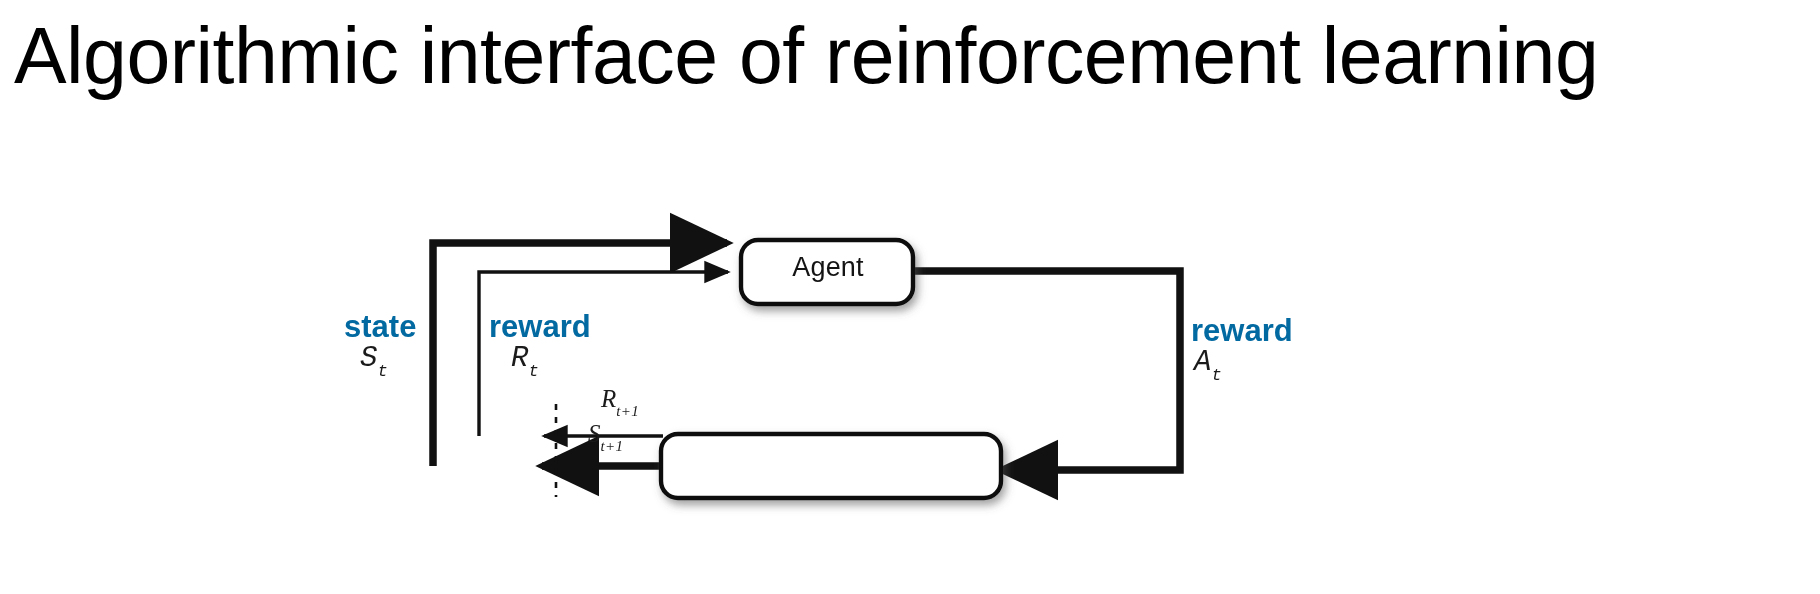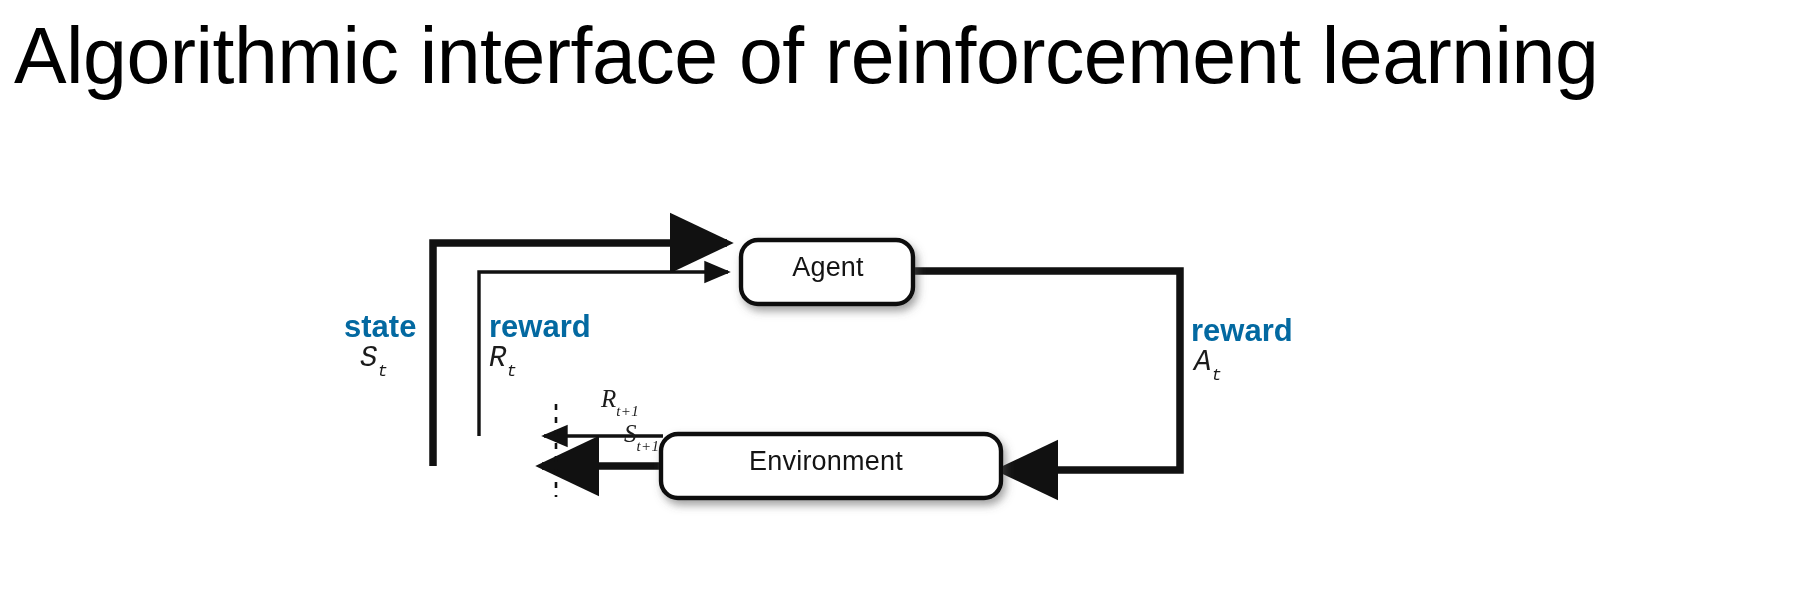--- a/index.html
+++ b/index.html
@@ -96,25 +96,25 @@
     top: 3px;
     letter-spacing: 0.3px;
   }
 
   
   #label-agent      { left: 748px;  top: 252px; width: 160px; text-align: center; }
   #label-environment{ left: 668px;  top: 446px; width: 316px; text-align: center; }
   #label-state-word { left: 344px;  top: 309px; }
   #label-state-sym  { left: 360px;  top: 342px; }
   #label-reward-word{ left: 489px;  top: 309px; }
-  #label-reward-sym { left: 489px;  top: 342px; }
+  #label-reward-sym { left: 511px;  top: 342px; }
   #label-action-word{ left: 1191px; top: 313px; }
   #label-action-sym { left: 1194px; top: 346px; text-align: center; }
   #label-rtp1       { left: 601px;  top: 385px; }
-  #label-stp1       { left: 624px;  top: 420px; }
+  #label-stp1       { left: 588px;  top: 420px; }
 </style>
 </head>
 <body>
 
 <div id="slide-title">Algorithmic interface of reinforcement learning</div>
 
 <div id="diagram">
 
   <svg viewBox="0 0 1820 594" xmlns="http://www.w3.org/2000/svg">
     <defs>
@@ -158,21 +158,20 @@
       <rect x="741" y="240" width="172" height="64" rx="17" ry="17" fill="#ffffff" stroke="#111111" stroke-width="4.4" filter="url(#boxShadow)"></rect>
     </g>
 
     <g>
       <rect x="661" y="434" width="340" height="64" rx="17" ry="17" fill="#ffffff" stroke="#111111" stroke-width="4.4" filter="url(#boxShadow)"></rect>
     </g>
   </svg>
 
   <div class="dlabel box-label" id="label-agent">Agent</div>
 
-  <div class="dlabel box-label" id="label-environment">Environment</div>
 
   <div class="dlabel edge-word" id="label-state-word">state</div>
 
   <div class="dlabel math" id="label-state-sym"><span>S</span><span class="sub">t</span></div>
 
   <div class="dlabel edge-word" id="label-reward-word">reward</div>
 
   <div class="dlabel math" id="label-reward-sym"><span>R</span><span class="sub">t</span></div>
 
   <div class="dlabel edge-word" id="label-action-word">reward</div>

